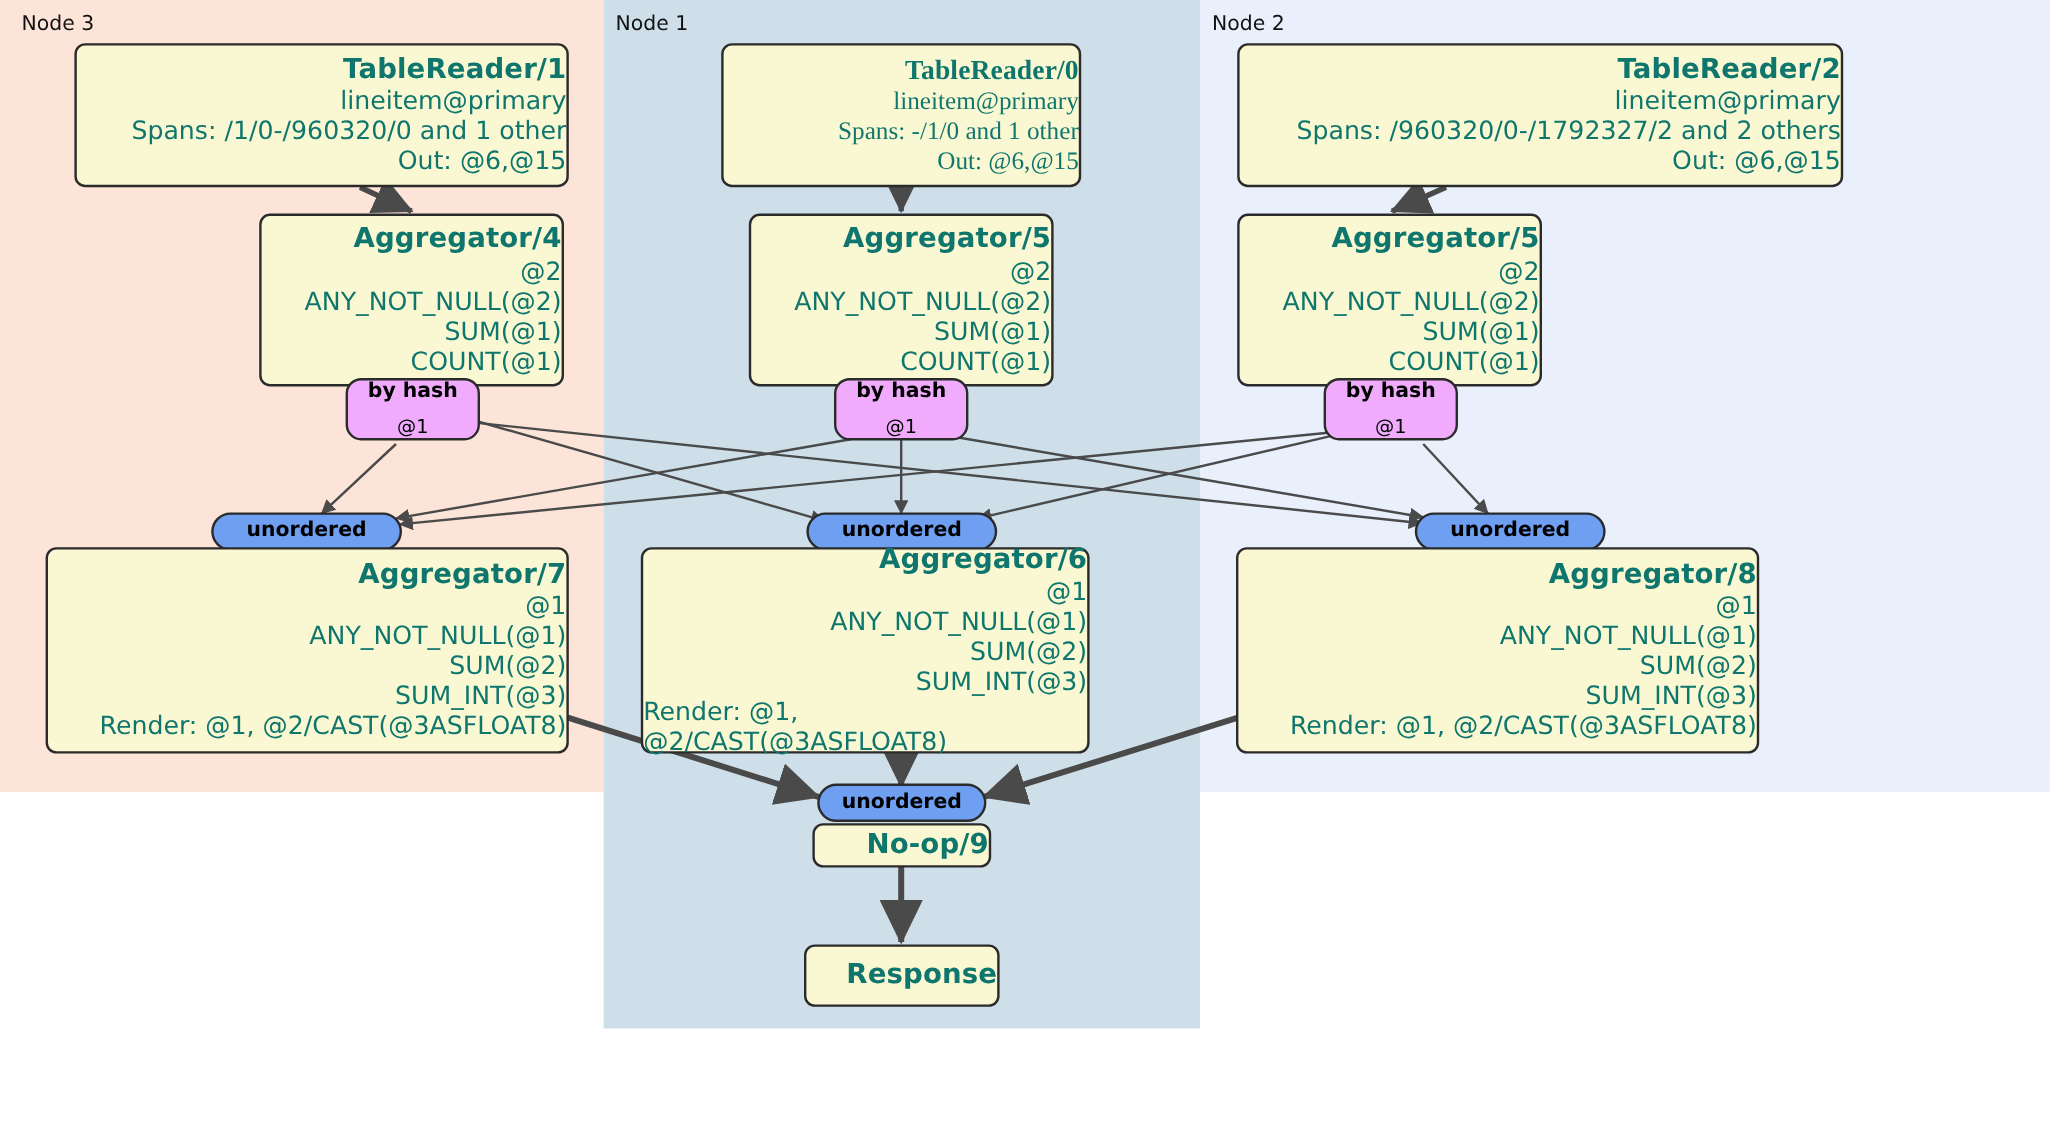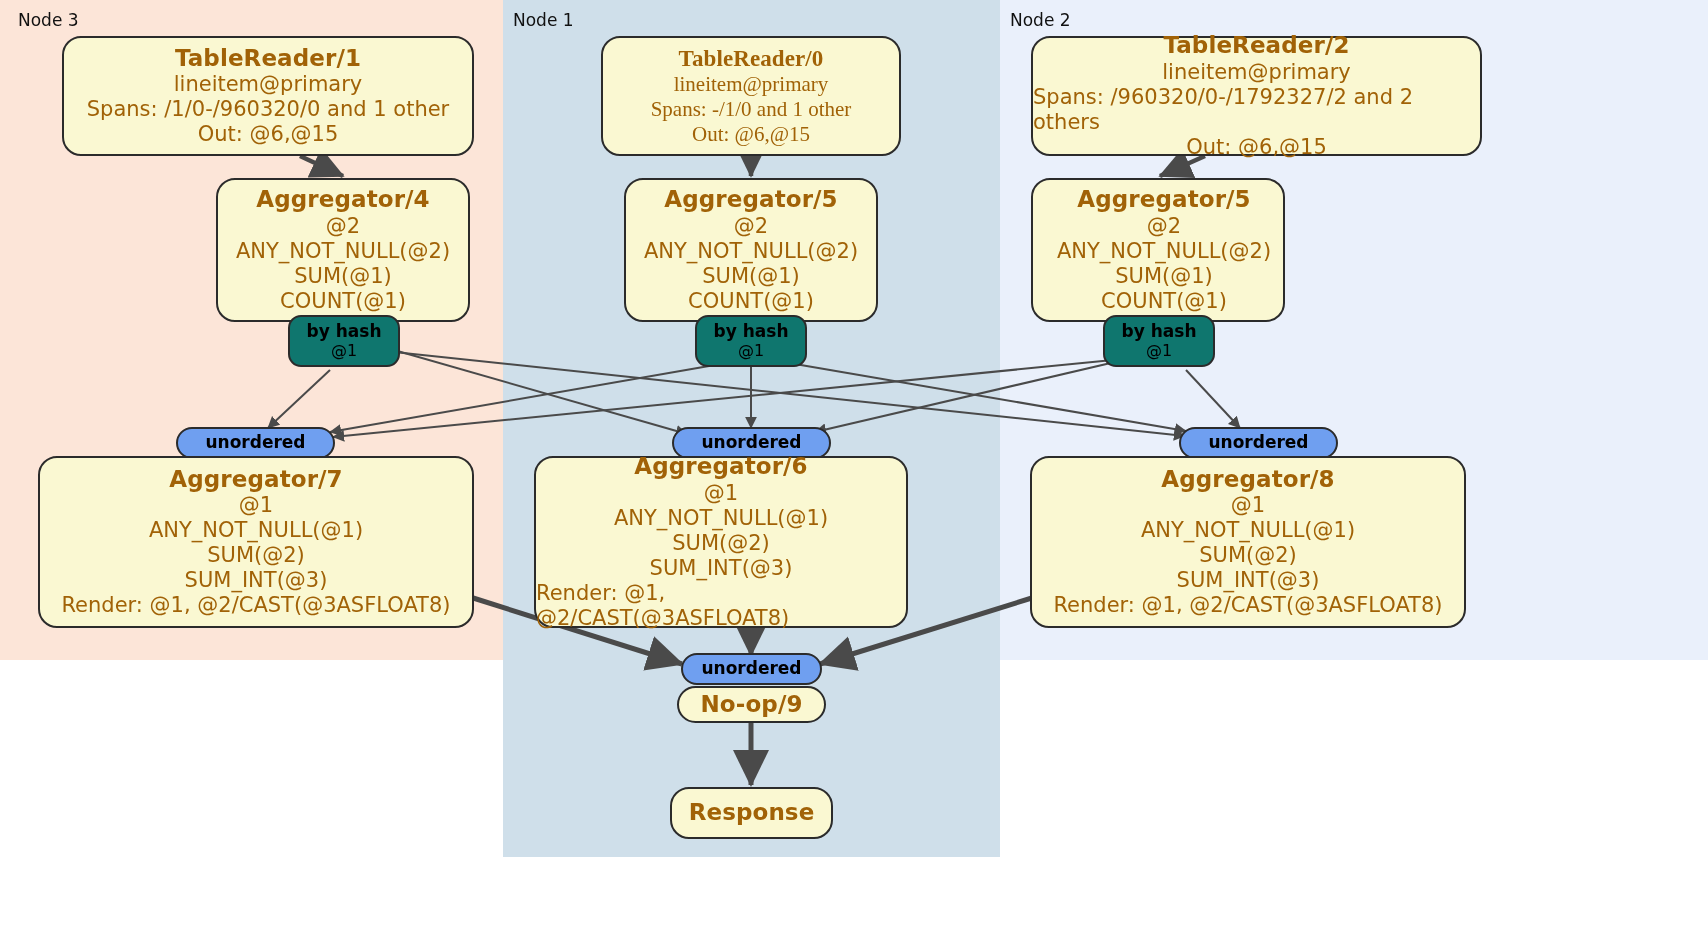--- a/index.html
+++ b/index.html
@@ -7,32 +7,32 @@
        font-family:"DejaVu Sans","Liberation Sans",sans-serif;}
   #stage{position:absolute;left:0;top:0;width:1708px;height:940px;}
 
   .node-panel{position:absolute;box-sizing:border-box;}
   .node-label{position:absolute;font-size:17px;color:#111;white-space:nowrap;}
 
   svg.edges{position:absolute;left:0;top:0;width:1708px;height:940px;
             overflow:visible;pointer-events:none;}
 
   .box{position:absolute;box-sizing:border-box;background:#faf8d2;
-       border:2.5px solid #2b2b2b;border-radius:19px;
-       display:flex;flex-direction:column;align-items:center;
-       justify-content:center;color:#a16207;line-height:1.19;}
+       border:2.5px solid #2b2b2b;border-radius:9px;
+       display:flex;flex-direction:column;align-items:flex-end;
+       justify-content:center;color:#0f766e;line-height:1.19;}
   .box .ttl{font-weight:bold;font-size:23px;letter-spacing:.1px;}
   .box .ln{font-size:21px;}
 
   .badge{position:absolute;box-sizing:border-box;border:2.5px solid #2b2b2b;
          display:flex;flex-direction:column;align-items:center;
          justify-content:center;color:#000;line-height:1.14;}
   .badge .bt{font-weight:bold;font-size:17px;}
   .badge .bs{font-size:16px;}
-  .badge.hash{background:#0f766e;border-radius:13px;}
+  .badge.hash{background:#f0abfc;border-radius:13px;justify-content:space-between;}
   .badge.unord{background:#6f9ff0;border-radius:17px;}
 </style>
 </head>
 <body>
 
 <div id="stage">
 
   <div class="node-panel" style="left:0px;top:0px;width:503px;height:660px;background:#fce5d8;">
   </div>
   <div class="node-panel" style="left:503px;top:0px;width:497px;height:857px;background:#cfdfea;">
@@ -84,21 +84,21 @@
     <div class="ln">Out: @6,@15</div>
   </div>
 
   <div class="box" style="left:601px;top:36px;width:300px;height:120px;font-family:Liberation Serif, serif;">
     <div class="ttl">TableReader/0</div>
     <div class="ln">lineitem@primary</div>
     <div class="ln">Spans: -/1/0 and 1 other</div>
     <div class="ln">Out: @6,@15</div>
   </div>
 
-  <div class="box" style="left:1031px;top:36px;width:451px;height:120px;">
+  <div class="box" style="left:1031px;top:36px;width:505px;height:120px;">
     <div class="ttl">TableReader/2</div>
     <div class="ln">lineitem@primary</div>
     <div class="ln">Spans: /960320/0-/1792327/2 and 2 others</div>
     <div class="ln">Out: @6,@15</div>
   </div>
 
   <div class="box" style="left:216px;top:178px;width:254px;height:144px;">
     <div class="ttl">Aggregator/4</div>
     <div class="ln">@2</div>
     <div class="ln">ANY_NOT_NULL(@2)</div>

